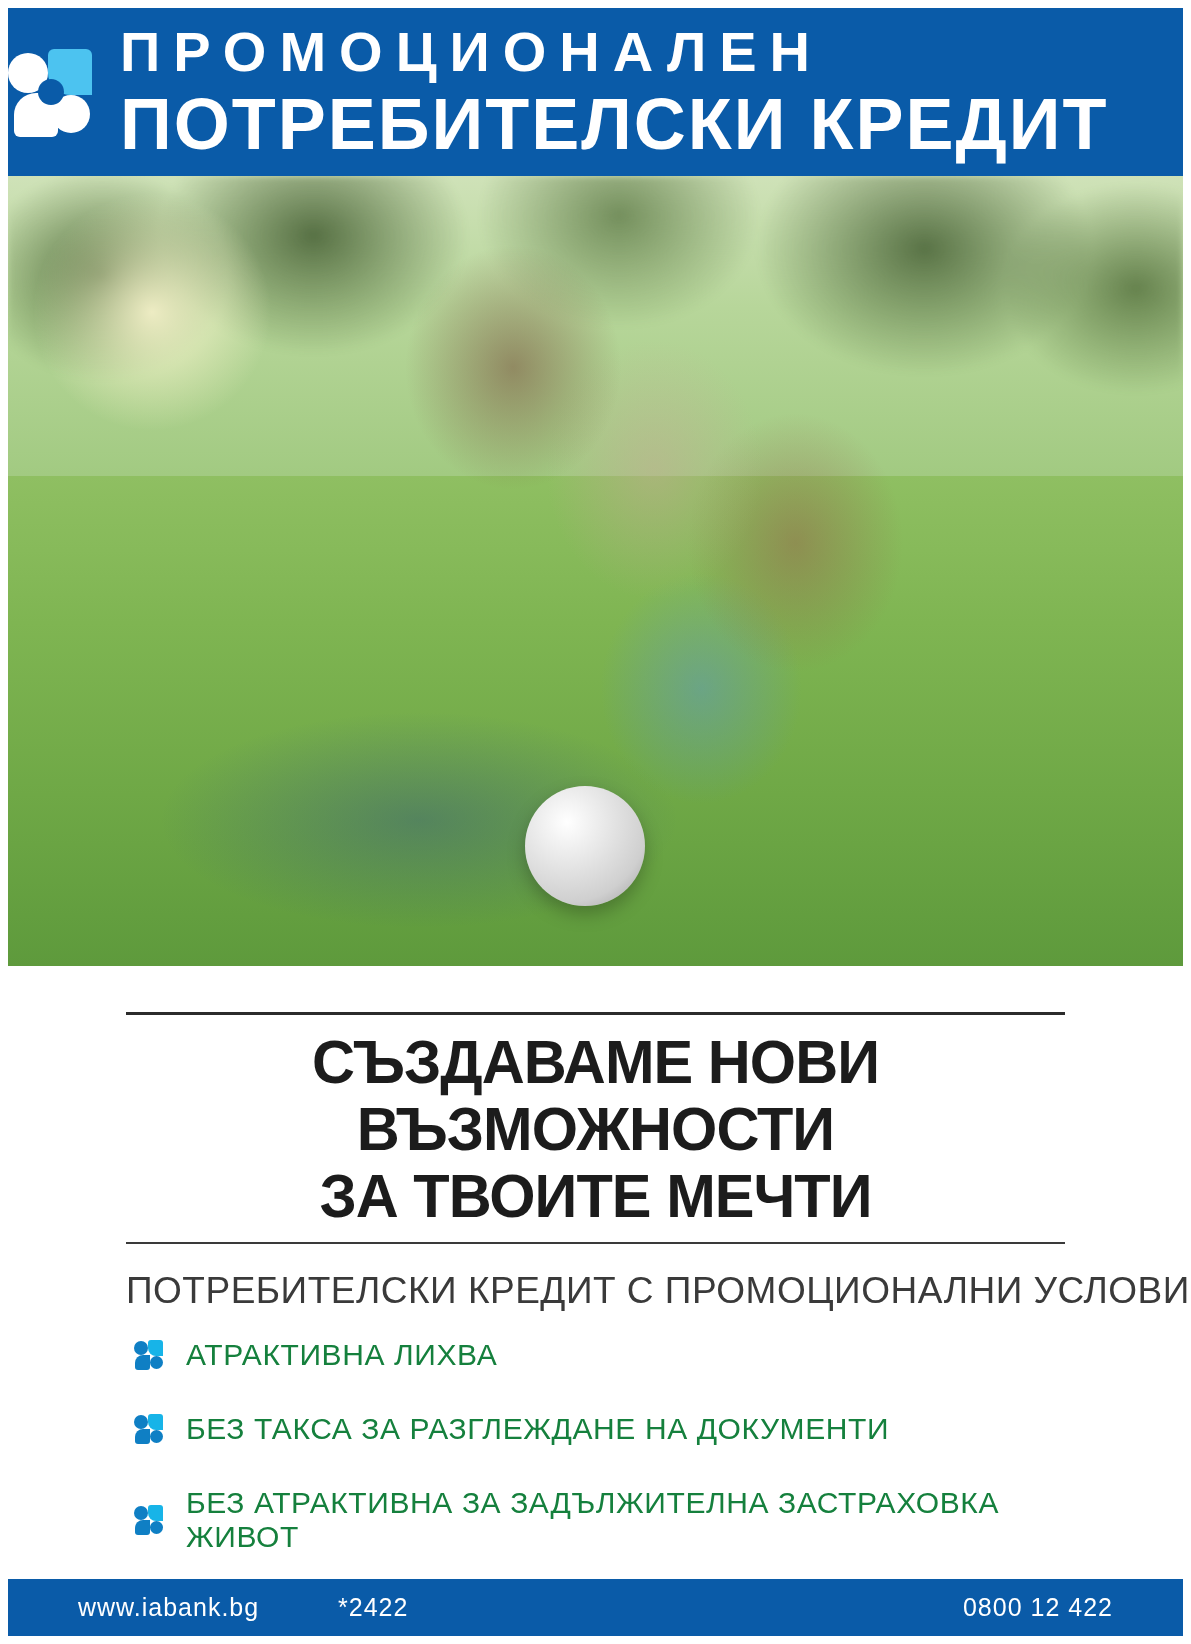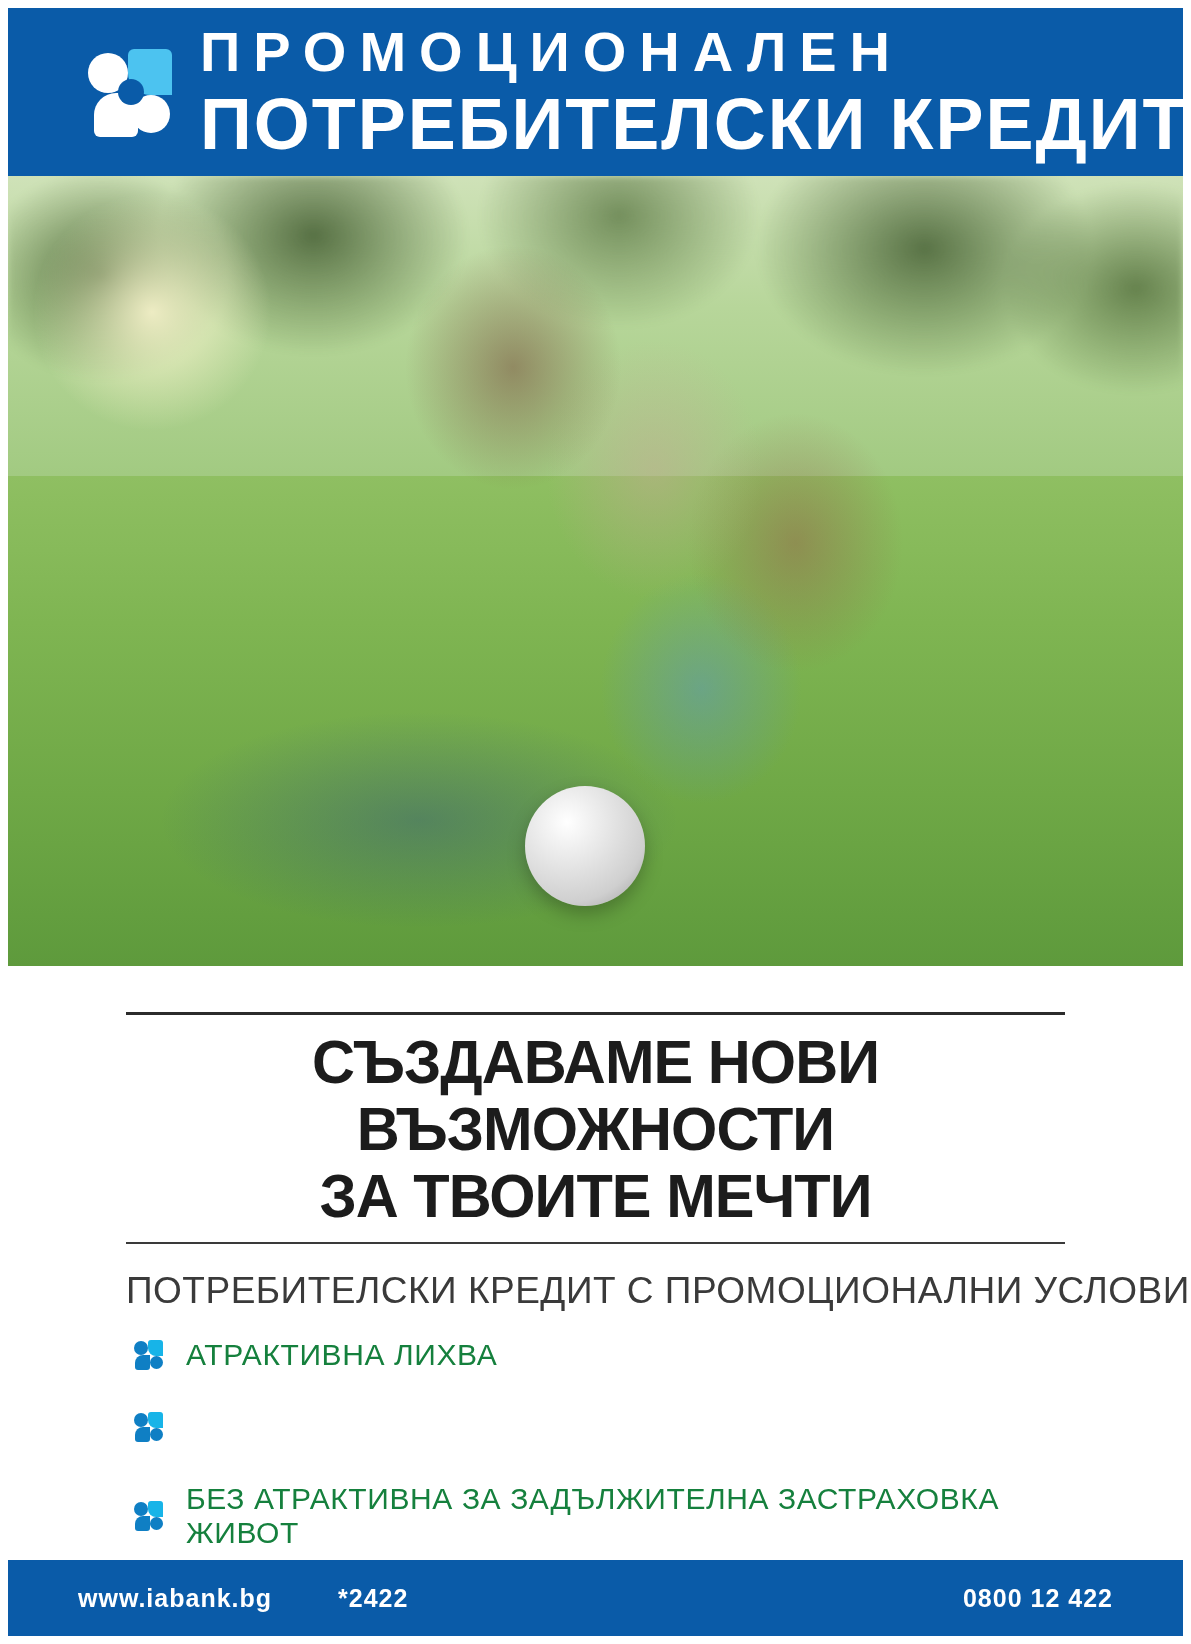--- a/index.html
+++ b/index.html
@@ -24,21 +24,20 @@
     padding: 8px 8px 0 8px;
   }
 
   
   .header {
     position: relative;
     height: 168px;
     background: #0a5ba8;
     display: flex;
     align-items: center;
-    padding-left: 80px;
     box-sizing: border-box;
   }
   .logo-mark {
     position: relative;
     width: 86px;
     height: 86px;
     flex: 0 0 86px;
     margin-right: 26px;
   }
   .logo-mark .q1,
@@ -227,29 +226,29 @@
   .bullet-text {
     color: #15803d;
     font-size: 30px;
     letter-spacing: 0.6px;
   }
 
   
   .footer {
     position: absolute;
     left: 8px; right: 8px; bottom: 8px;
-    height: 76px;
+    height: 57px;
     background: #0a5ba8;
     color: #ffffff;
     display: flex;
     align-items: center;
     justify-content: space-between;
     padding: 0 70px;
     box-sizing: border-box;
-    font-weight: bold;
+    font-weight: normal;
     font-size: 25px;
     letter-spacing: 1px;
   }
   .footer .center { flex: 1; text-align: left; }
   .footer .right { text-align: right; }
   .footer .left { min-width: 260px; }
 </style>
 </head>
 <body>
 
@@ -303,20 +302,21 @@
         <span class="bullet-text">АТРАКТИВНА ЛИХВА</span>
       </div>
 
       <div class="bullet">
         <span class="bullet-icon">
           <span class="b"></span>
             <span class="c"></span>
             <span class="a"></span>
             <span class="d"></span>
         </span>
+        <span class="bullet-text">БЕЗ ТАКСА ЗА РАЗГЛЕЖДАНЕ НА ДОКУМЕНТИ</span>
       </div>
 
       <div class="bullet">
         <span class="bullet-icon">
           <span class="b"></span>
             <span class="c"></span>
             <span class="a"></span>
             <span class="d"></span>
         </span>
         <span class="bullet-text">БЕЗ АТРАКТИВНА ЗА ЗАДЪЛЖИТЕЛНА ЗАСТРАХОВКА ЖИВОТ</span>

